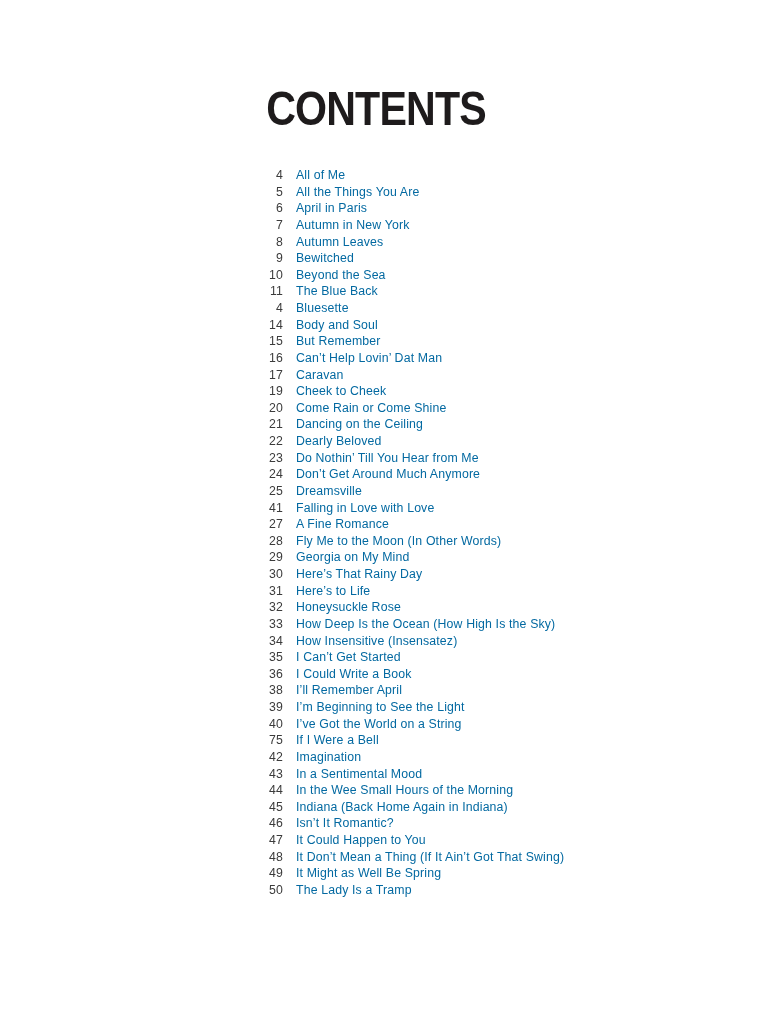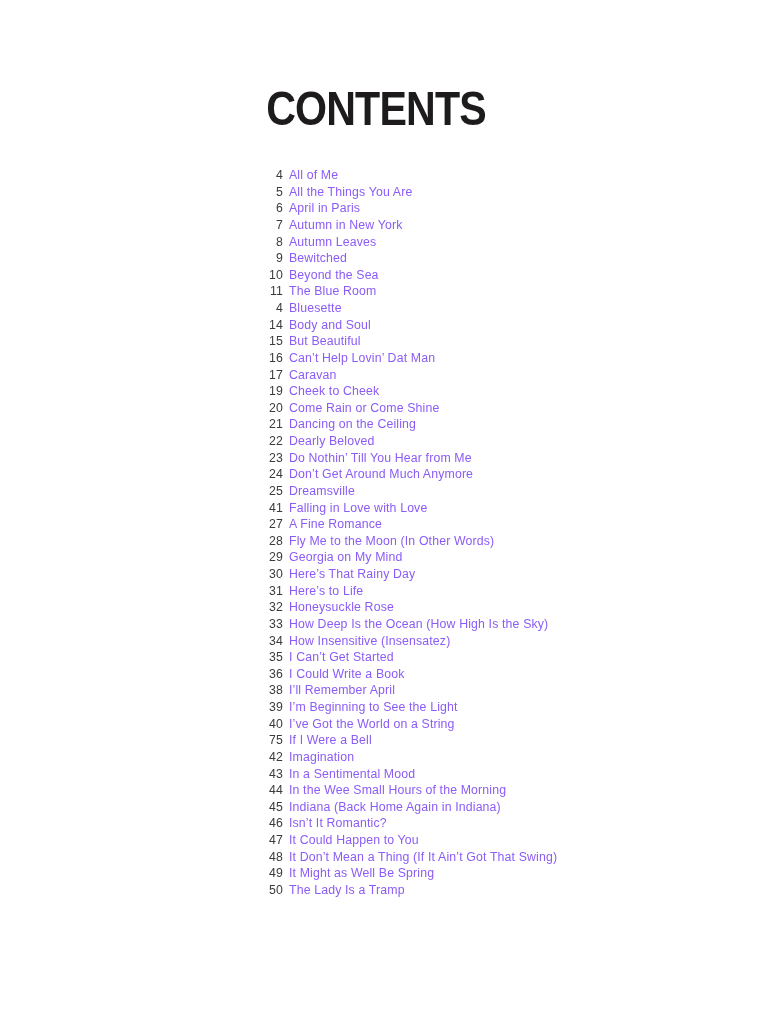--- a/index.html
+++ b/index.html
@@ -46,22 +46,22 @@
     white-space: nowrap;
   }
   .toc-num {
     display: inline-block;
     width: 40px;
     text-align: right;
     color: #3b3b3b;
   }
   .toc-song {
     display: inline-block;
-    margin-left: 6px;
-    color: #8b5cf6;
+    margin-left: 13px;
+    color: #0369a1;
   }
 </style>
 </head>
 <body>
 
 <div class="page">
   <h1 class="contents-title">CONTENTS</h1>
   <div class="toc">
   <div class="toc-row">
     <span class="toc-num">4</span>
@@ -93,37 +93,37 @@
     <span class="toc-song">Bewitched</span>
   </div>
 
   <div class="toc-row">
     <span class="toc-num">10</span>
     <span class="toc-song">Beyond the Sea</span>
   </div>
 
   <div class="toc-row">
     <span class="toc-num">11</span>
-    <span class="toc-song">The Blue Room</span>
+    <span class="toc-song">The Blue Back</span>
   </div>
 
 
   <div class="toc-row">
     <span class="toc-num">4</span>
     <span class="toc-song">Bluesette</span>
   </div>
 
   <div class="toc-row">
     <span class="toc-num">14</span>
     <span class="toc-song">Body and Soul</span>
   </div>
 
   <div class="toc-row">
     <span class="toc-num">15</span>
-    <span class="toc-song">But Beautiful</span>
+    <span class="toc-song">But Remember</span>
   </div>
 
   <div class="toc-row">
     <span class="toc-num">16</span>
     <span class="toc-song">Can’t Help Lovin’ Dat Man</span>
   </div>
 
   <div class="toc-row">
     <span class="toc-num">17</span>
     <span class="toc-song">Caravan</span>

